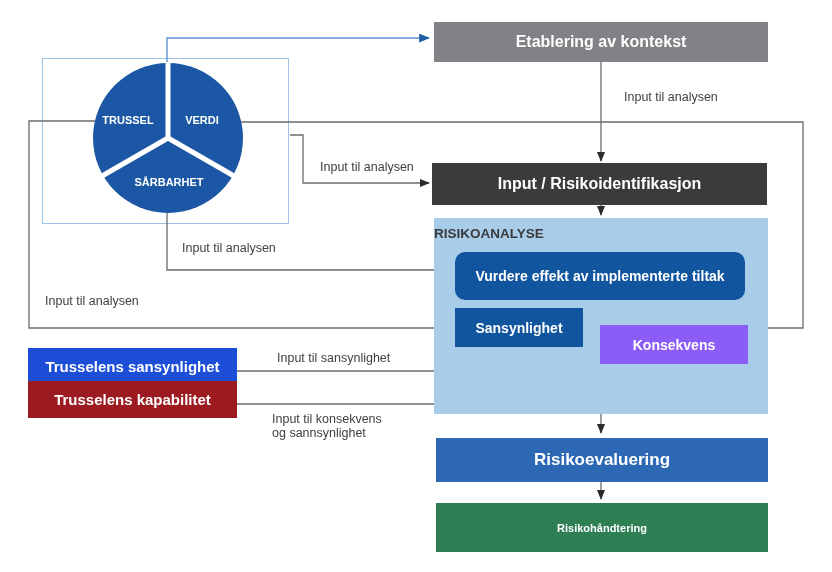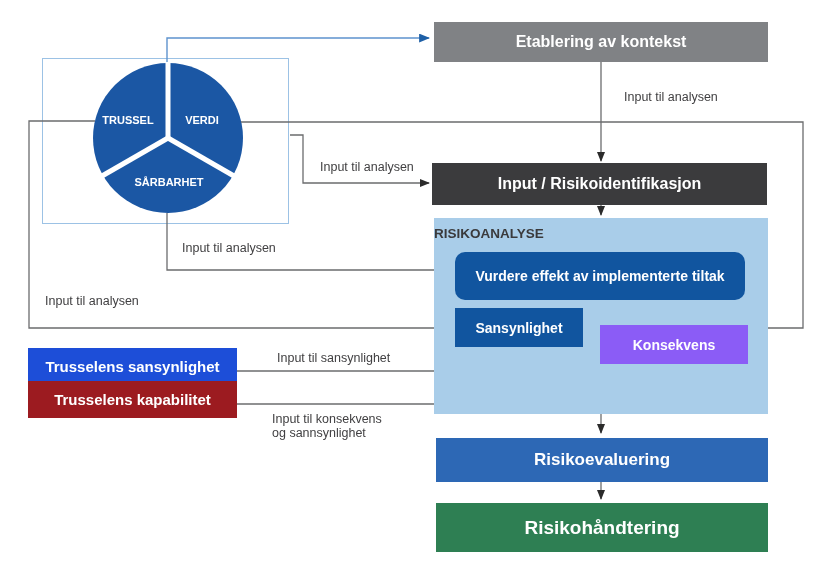--- a/index.html
+++ b/index.html
@@ -14,21 +14,21 @@
   }
   .box-etablering{left:434px;top:22px;width:334px;height:40px;background:#808285;font-size:16px;}
   .box-fare{left:432px;top:163px;width:335px;height:42px;background:#3B3B3D;font-size:16px;}
   .box-analyse{left:434px;top:218px;width:334px;height:196px;background:#A9CDE9;}
   .analyse-title{position:absolute;left:434px;top:226px;width:267px;
     color:#3A3A3C;font-weight:bold;font-size:13.5px;}
   .box-vurdere{left:455px;top:252px;width:290px;height:48px;background:#11559F;font-size:14px;border-radius:10px;}
   .box-sans{left:455px;top:308px;width:128px;height:39px;background:#11559F;font-size:14px;}
   .box-kons{left:600px;top:325px;width:148px;height:39px;background:#8b5cf6;font-size:14px;}
   .box-eval{left:436px;top:438px;width:332px;height:44px;background:#2D68B5;font-size:17px;}
-  .box-hand{left:436px;top:503px;width:332px;height:49px;background:#2E7F53;font-size:19px;}
+  .box-hand{left:436px;top:503px;width:332px;height:49px;background:#2E7F53;font-size:11px;}
   .box-red1{left:28px;top:348px;width:209px;height:37px;background:#1d4ed8;font-size:15px;}
   .box-red2{left:28px;top:366px;width:209px;height:37px;background:#9C1B20;font-size:15px;margin-top:15px;}
   .pie-frame{left:42px;top:58px;width:247px;height:166px;border:1px solid #9CC2E5;box-sizing:border-box;}
   .edge-label{position:absolute;color:#414042;font-size:12.5px;white-space:nowrap;}
   .lbl-top{left:240px;top:11px;font-size:13px;}
   .lbl-a1{left:624px;top:90px;}
   .lbl-a2{left:320px;top:160px;}
   .lbl-a3{left:182px;top:241px;}
   .lbl-a4{left:45px;top:294px;}
   .lbl-sans{left:277px;top:351px;}

